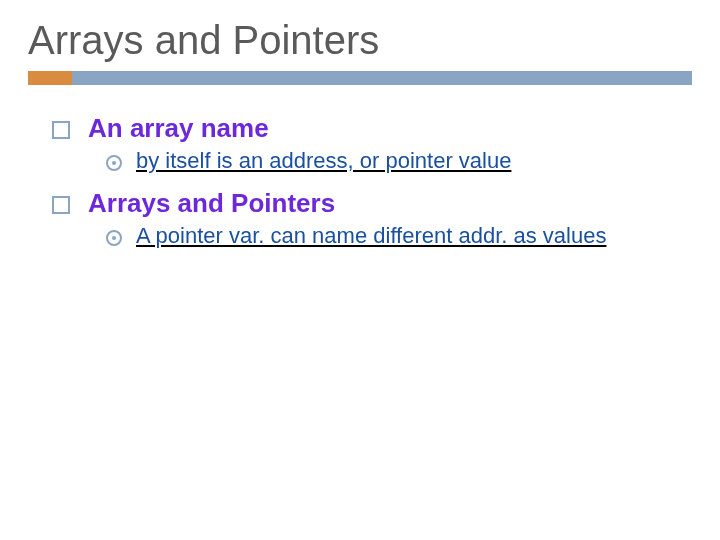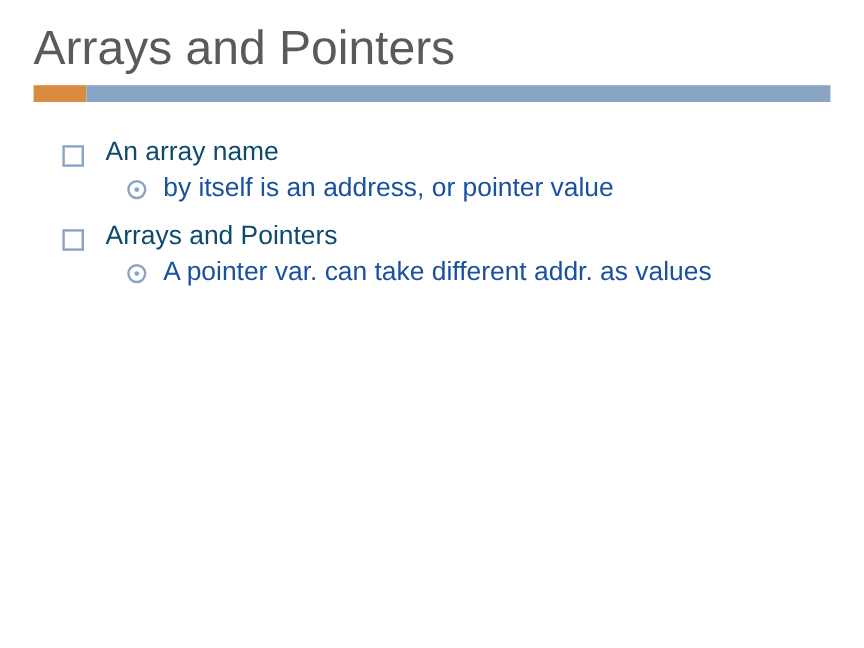--- a/index.html
+++ b/index.html
@@ -50,31 +50,33 @@
   }
   .lvl1 .bullet {
     width: 14px;
     height: 14px;
     border: 2px solid #8aa5c4;
     margin-top: 8px;
     margin-right: 18px;
     flex-shrink: 0;
   }
   .lvl1 .text {
-    font-size: 22px;
-    color: #0c4a6e;
+    font-size: 26px;
+    color: #6d28d9;
+    font-weight: bold;
   }
   .lvl2-group {
     padding-left: 54px;
     margin-bottom: 14px;
   }
   .lvl2 {
     display: flex;
     align-items: flex-start;
     margin-bottom: 2px;
+    text-decoration: underline;
   }
   .lvl2 .bullet {
     width: 12px;
     height: 12px;
     border: 2px solid #8aa5c4;
     border-radius: 50%;
     position: relative;
     margin-top: 7px;
     margin-right: 14px;
     flex-shrink: 0;
@@ -118,18 +120,18 @@
       </div>
     </div>
 
     <div class="lvl1">
       <div class="bullet"></div>
       <div class="text">Arrays and Pointers</div>
     </div>
     <div class="lvl2-group">
       <div class="lvl2">
         <div class="bullet"></div>
-        <div class="text">A pointer var. can take different addr. as values</div>
+        <div class="text">A pointer var. can name different addr. as values</div>
       </div>
     </div>
 
   </div>
 </div>
 
 </body></html>

